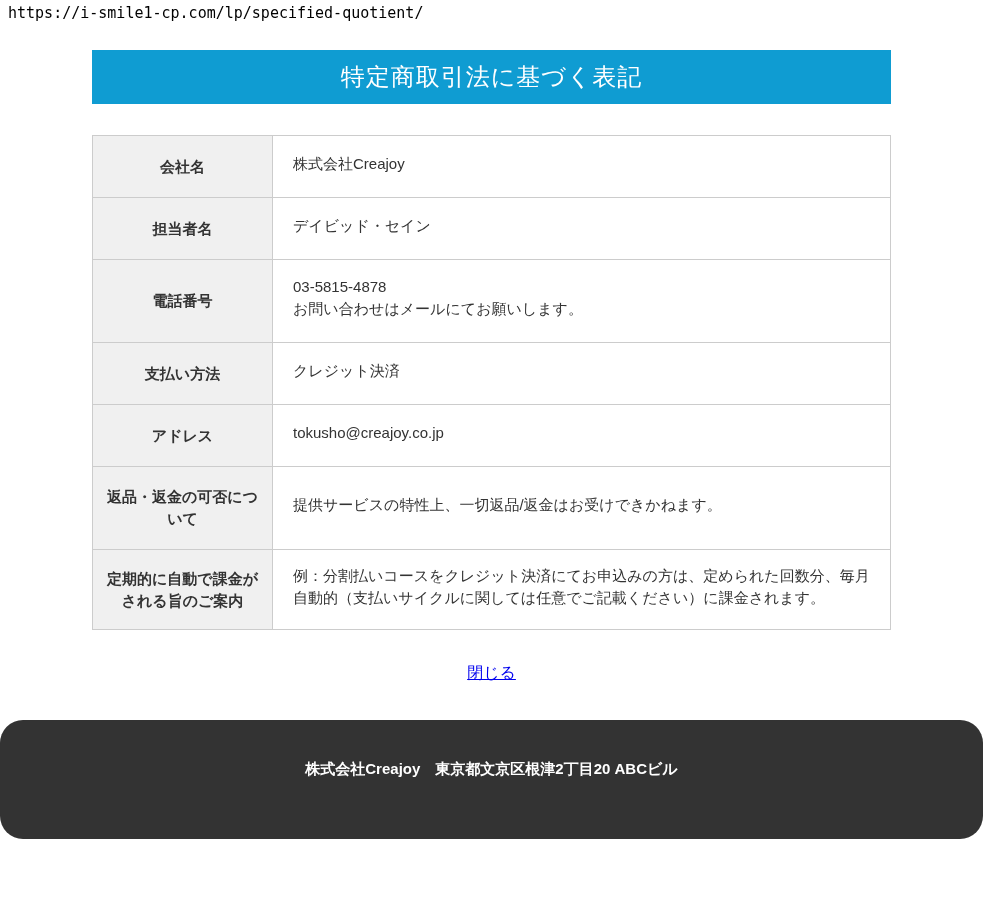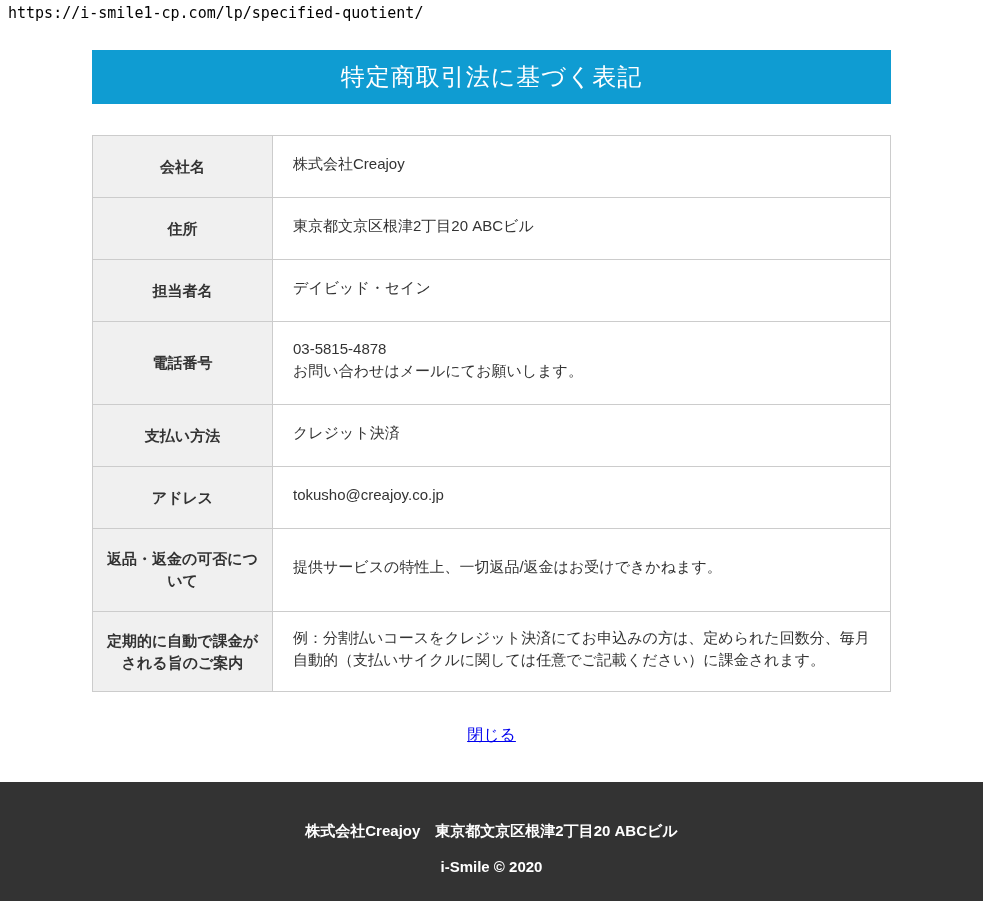--- a/index.html
+++ b/index.html
@@ -85,20 +85,21 @@
     cursor: pointer;
   }
   .page-footer {
     width: 983px;
     height: 119px;
     background: var(--footer-bg);
     color: #ffffff;
     text-align: center;
     padding-top: 40px;
     margin-bottom: 8px;
+    border-radius: 23px;
   }
   .footer-line1 {
     font-size: 15px;
     font-weight: bold;
     line-height: 18px;
   }
   .footer-line2 {
     font-size: 15px;
     font-weight: bold;
     line-height: 18px;
@@ -114,24 +115,20 @@
 
   <div class="page-header">
     <span>特定商取引法に基づく表記</span>
   </div>
 
   <table class="info-table">
     <tbody>
       <tr class="h62">
         <th>会社名</th>
         <td>株式会社Creajoy</td>
-      </tr>
-      <tr class="h62">
-        <th>住所</th>
-        <td>東京都文京区根津2丁目20 ABCビル</td>
       </tr>
       <tr class="h62">
         <th>担当者名</th>
         <td>デイビッド・セイン</td>
       </tr>
       <tr class="h83">
         <th>電話番号</th>
         <td>03-5815-4878
 お問い合わせはメールにてお願いします。</td>
       </tr>
@@ -155,14 +152,13 @@
   </table>
 
   <div class="close-wrap">
     <a href="#">閉じる</a>
   </div>
 
 </div>
 
 <div class="page-footer">
   <div class="footer-line1">株式会社Creajoy　東京都文京区根津2丁目20 ABCビル</div>
-  <div class="footer-line2">i-Smile © 2020</div>
 </div>
 
 </body></html>

